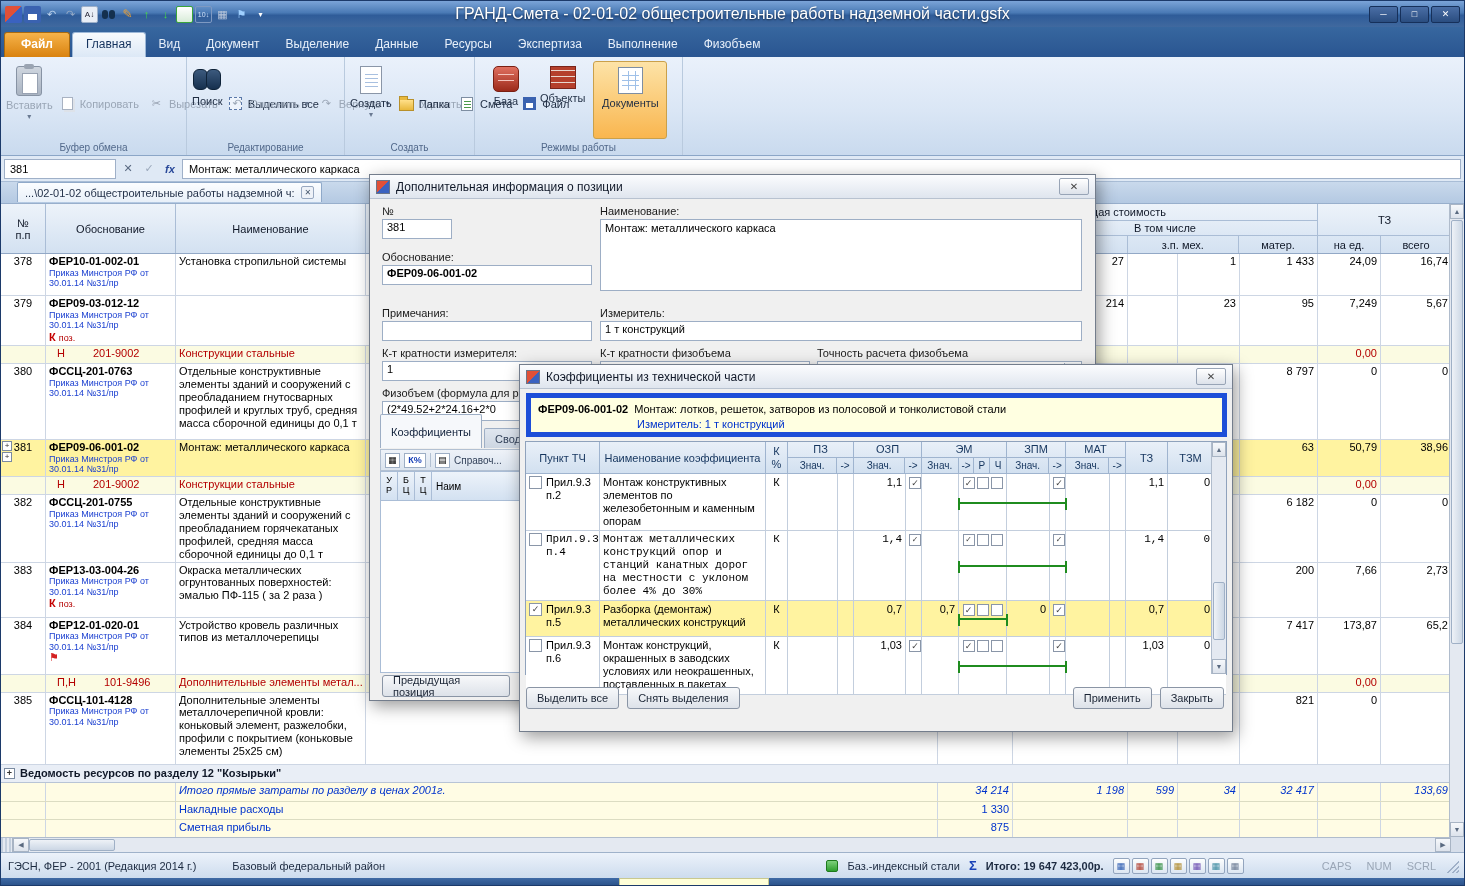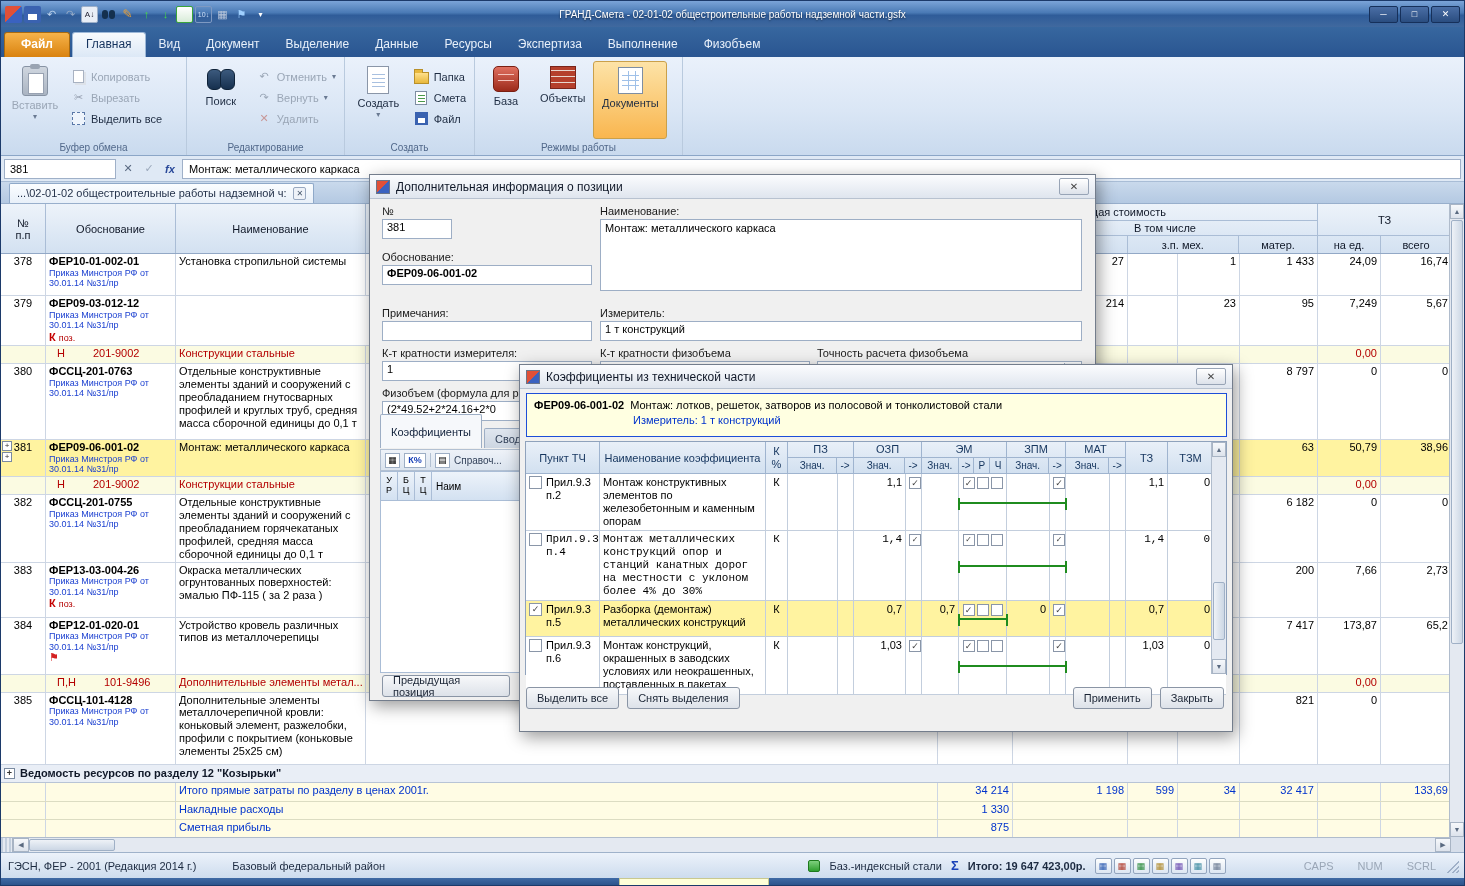--- a/index.html
+++ b/index.html
@@ -16,38 +16,38 @@
 .q-sort{font-size:8px;color:#223;background:#e9eef6;border:1px solid #9db0ca}
 .q-search::before,.q-search::after{content:"";position:absolute;top:4px;width:6px;height:9px;background:#14304e;border-radius:3px}
 .q-search::before{left:2px}.q-search::after{right:2px}
 .q-format{color:#f0a030;font-size:12px}
 .q-row-up,.q-row-down{color:#46d846;font-weight:bold}
 .q-table{border:1px solid #3aa43a;background:linear-gradient(#ffffff,#d8ecd8)}
 .q-numbering{font-size:7px;color:#cfe0f8;border:1px solid #7e99c2}
 .q-edit{color:#b9c6da}
 .q-flag{color:#9fd0ff}
 .q-menu{color:#fff;font-size:8px}
-.title{position:absolute;left:50%;transform:translateX(-50%);font-size:10px;text-shadow:0 1px 2px rgba(0,0,0,.55);white-space:nowrap}
+.title{position:absolute;left:50%;transform:translateX(-50%);font-size:16px;text-shadow:0 1px 2px rgba(0,0,0,.55);white-space:nowrap}
 .winbtns{margin-left:auto;display:flex;gap:2px;padding-right:4px}
 .wbtn{width:29px;height:17px;display:flex;align-items:center;justify-content:center;font-size:9px;color:#fff;background:linear-gradient(#4a6ea5,#2a4d80);border:1px solid #16305a;border-radius:2px}
 
 
 .tabsrow{height:30px;background:linear-gradient(180deg,#37679f,#2a5591);display:flex;align-items:flex-end;padding-left:3px}
 .rtab{padding:5px 13px 6px;font-size:12px;color:#e8f0fa;white-space:nowrap}
 .rtab.active{background:linear-gradient(#f7fafd,#dce8f6);color:#15335e;border:1px solid #9db8d8;border-bottom:none;border-radius:3px 3px 0 0;padding:4px 13px 6px}
 .rtab.file{background:linear-gradient(#f6b34a,#d9820f);color:#fff;font-weight:bold;border-radius:3px 3px 0 0;padding:4px 16px 6px;margin-right:2px;border:1px solid #a86a10;border-bottom:none}
 
 
 .ribbon{height:99px;background:linear-gradient(180deg,#eaf1fb 0%,#dae6f5 55%,#c9daee 100%);border-bottom:1px solid #8ba6c7;display:flex}
 .rgroup{position:relative;height:100%;padding:4px 5px 16px;border-right:1px solid #b9cade;display:flex;gap:4px}
 .glabel{position:absolute;left:0;right:0;bottom:2px;text-align:center;font-size:10px;color:#51688a;white-space:nowrap}
 .bigbtn{width:58px;display:flex;flex-direction:column;align-items:center;padding-top:5px;font-size:11px;color:#1e2c42;text-align:center;border-radius:3px;gap:3px}
 .bigbtn.disabled{color:#9aa6b6}
 .dropmark{font-size:8px;color:#6a7a92;line-height:6px}
-.smallcol{display:flex;flex-direction:column;gap:4px;padding-top:7px}
+.smallcol{display:flex;flex-direction:row;gap:4px;padding-top:7px}
 .smallbtn{display:flex;align-items:center;gap:5px;font-size:11px;color:#1e2c42;padding:1px 3px;white-space:nowrap}
 .smallbtn.disabled{color:#9aa6b6}
 .sicon{width:15px;height:15px;display:inline-flex;align-items:center;justify-content:center;font-size:11px;flex:none}
 .icon-paste{width:26px;height:30px;background:linear-gradient(#cfd6df,#aab4c2);border:1px solid #8793a4;border-radius:3px;position:relative}
 .icon-paste::before{content:"";position:absolute;left:7px;top:-3px;width:10px;height:5px;background:#9aa4b2;border-radius:2px}
 .icon-paste::after{content:"";position:absolute;left:5px;top:6px;width:14px;height:19px;background:#fff;border:1px solid #98a2b2}
 .binoc{position:relative;width:30px;height:26px}
 .binoc::before,.binoc::after{content:"";position:absolute;top:3px;width:13px;height:19px;background:linear-gradient(#3c5a7e,#16304e);border-radius:6px;border:1px solid #0e2238}
 .binoc::before{left:1px}.binoc::after{right:1px}
 .icon-page{width:22px;height:28px;background:#fff;border:1px solid #8a96a8;position:relative}
@@ -69,21 +69,21 @@
 .icon-docs::after{content:"";position:absolute;inset:3px;background:repeating-linear-gradient(0deg,transparent 0 4px,#9fc0e8 4px 5px),repeating-linear-gradient(90deg,transparent 0 6px,#9fc0e8 6px 7px)}
 
 
 .formulabar{height:26px;background:#dfe9f5;border-bottom:1px solid #a9bdd6;display:flex;align-items:center;padding:2px 3px;gap:3px}
 .fpos{width:112px;height:20px;background:#fff;border:1px solid #9fb0c8;font-size:11px;display:flex;align-items:center;padding:0 5px}
 .fbtn{width:18px;height:18px;display:flex;align-items:center;justify-content:center;font-size:11px;color:#5a6a82}
 .fbtn.fx{font-style:italic;color:#2a4a9a;font-weight:bold}
 .finput{flex:1;height:20px;background:#fff;border:1px solid #9fb0c8;font-size:11px;display:flex;align-items:center;padding:0 6px}
 
 
-.doctabs{height:22px;background:linear-gradient(#c9d9ec,#b4c9e2);display:flex;align-items:center;padding-left:8px;border-bottom:1px solid #98afcc}
+.doctabs{height:22px;background:linear-gradient(#c9d9ec,#b4c9e2);display:flex;align-items:flex-start;padding-left:16px;border-bottom:1px solid #98afcc}
 .dtab{height:20px;background:linear-gradient(#fbfdff,#e8f0f9);border:1px solid #8fa9c9;border-bottom:none;border-radius:2px 2px 0 0;display:flex;align-items:center;font-size:11px;color:#24324a;padding:0 7px;gap:7px}
 .dtab .x{width:13px;height:13px;border:1px solid #98a8c0;border-radius:2px;font-size:8px;display:flex;align-items:center;justify-content:center;color:#48596e;background:#eef2f8}
 
 
 .tablearea{position:absolute;top:203px;left:0;width:1450px;height:633px;background:#fff;overflow:hidden}
 .thead{display:flex;height:50px;background:linear-gradient(#edf3fa,#d3e1f1);border-bottom:1px solid #92a8c6;font-size:11px;color:#101828}
 .hc{border-right:1px solid #aabdd6;display:flex;align-items:center;justify-content:center;text-align:center}
 .hgrp{display:flex;flex-direction:column;border-right:1px solid #aabdd6}
 .hrow{display:flex;border-bottom:1px solid #aabdd6}
 .hrow:last-child{border-bottom:none}
@@ -125,21 +125,21 @@
 .hthumb{width:86px;background:linear-gradient(#eef2f7,#ccd7e5);border:1px solid #9fb0c6;border-radius:2px;margin:1px 0}
 .htrack{flex:1}
 .scorner{position:absolute;left:1450px;top:836px;width:15px;height:15px;background:#d6deea}
 .statusbar{position:absolute;left:0;top:851px;width:1465px;height:26px;background:linear-gradient(#ecf2fa,#cddcee);border-top:1px solid #9fb2ca;display:flex;align-items:center;font-size:11px;color:#1c2a40;padding:0 7px;gap:9px;white-space:nowrap}
 .green-led{width:12px;height:12px;background:linear-gradient(#7ed07e,#2f9f2f);border:1px solid #1d7a1d;border-radius:2px;flex:none}
 .sigma{color:#1a42b8;font-weight:bold;font-size:13px}
 .sb-total{font-weight:bold}
 .sb-icons{display:flex;gap:2px}
 .sbic{width:17px;height:16px;border:1px solid #93a5be;border-radius:2px;background:linear-gradient(#fdfefe,#dce6f2);font-size:9px;display:flex;align-items:center;justify-content:center}
 .sbic.s1{color:#2a5ab0}.sbic.s2{color:#b03a2a}.sbic.s3{color:#2a8a3a}.sbic.s4{color:#b08a2a}.sbic.s5{color:#6a4ab0}.sbic.s6{color:#3a8aa0}.sbic.s7{color:#6a7a92}
-.sb-keys{color:#9aa6b6;display:flex;gap:24px}
+.sb-keys{color:#9aa6b6;display:flex;gap:15px}
 .grip{width:14px;height:14px;background:
  linear-gradient(135deg,transparent 0 55%,#9fb0c8 55% 62%,transparent 62% 72%,#9fb0c8 72% 79%,transparent 79% 89%,#9fb0c8 89% 96%,transparent 96%)}
 .bottomedge{position:absolute;left:0;top:877px;width:1465px;height:9px;background:linear-gradient(#3f6aa5,#274e85)}
 .tooltipcut{position:absolute;left:618px;top:877px;width:150px;height:9px;background:#ffffd8;border:1px solid #c8c890}
 
 
 .dialog{position:absolute;background:#f0f0f0;border:1px solid #737d8c;box-shadow:3px 5px 16px rgba(0,0,0,.4)}
 .d1{left:368px;top:173px;width:727px;height:527px;z-index:50}
 .d2{left:518px;top:363px;width:714px;height:368px;z-index:60}
 .dtitle{height:24px;background:linear-gradient(#fbfcfe,#dfe5ee);border-bottom:1px solid #b8c2d0;display:flex;align-items:center;padding:0 6px;gap:6px;font-size:12px;color:#101828}
@@ -159,21 +159,21 @@
 .tbsep{width:1px;height:14px;background:#b2c0d2}
 .tbtext{color:#33425a}
 .d1lh{position:absolute;left:10px;top:296px;width:707px;height:30px;display:flex;background:linear-gradient(#edf3fa,#d3e1f1);border:1px solid #aabdd6;font-size:9px}
 .vcell{width:17px;border-right:1px solid #aabdd6;display:flex;flex-direction:column;align-items:center;justify-content:center;line-height:1.1}
 .ncell{flex:1;display:flex;align-items:center;padding-left:4px;font-size:10px}
 .d1list{position:absolute;left:10px;top:326px;width:707px;height:172px;background:#fff;border:1px solid #aabdd6;border-top:none}
 .dbtn{border:1px solid #8a95a5;border-radius:3px;background:linear-gradient(#f7f8fa,#dde2e9);font-size:11px;color:#1a2434;display:flex;align-items:center;justify-content:center;padding:0 10px;height:22px}
 .d1 .prevbtn{position:absolute;left:12px;top:500px;width:128px}
 
 
-.d2info{position:absolute;left:6px;top:28px;width:701px;height:44px;background:#ffffe1;border:1px solid #1d4ed8;padding:4px 7px;font-size:11px;line-height:1.4;overflow:hidden}
+.d2info{position:absolute;left:6px;top:28px;width:701px;height:44px;background:#ffffe1;border:5px solid #1d4ed8;padding:4px 7px;font-size:11px;line-height:1.4;overflow:hidden}
 .d2info b{margin-right:6px}
 .d2info .meas{color:#0033cc;padding-left:99px}
 .ctable{position:absolute;left:5px;top:76px;width:702px;height:234px;border:1px solid #8fa2bc;background:#fff}
 .chead{display:flex;height:32px;background:linear-gradient(#e9f0f8,#d2e0f0);border-bottom:1px solid #9fb4cf;font-size:11px;color:#15355e}
 .chf{display:flex;align-items:center;justify-content:center;border-right:1px solid #9fb4cf;text-align:center}
 .chf.two{flex-direction:column;line-height:1.1}
 .chg{display:flex;flex-direction:column;border-right:1px solid #9fb4cf}
 .cht{height:16px;display:flex;align-items:center;justify-content:center;border-bottom:1px solid #9fb4cf}
 .chb{height:16px;display:flex}
 .chb span{display:flex;align-items:center;justify-content:center;border-right:1px solid #9fb4cf;font-size:10px}
@@ -579,21 +579,21 @@
           <div class="c v cw-mat">821</div>
           <div class="c v cw-tz1">0</div>
           <div class="c v cw-tz2" style="border-right:none"></div>
         </div>
       </div>
     <div id="footer-rows">
         <div class="frow-section">
           <span class="expicon">+</span>
           <span>Ведомость ресурсов по разделу 12 "Козырьки"</span>
         </div>
-        <div class="frow-total" style="min-height: 19px;">
+        <div class="frow-total" style="min-height: 19px; font-style: italic;">
           <div class="c cw-num"></div>
           <div class="c cw-ob"></div>
           <div class="c ft-label">Итого прямые затраты по разделу в ценах 2001г.</div>
           <div class="c v cw-vs" style="text-align:right">34 214</div>
           <div class="c v cw-em" style="text-align:right">1 198</div>
           <div class="c v cw-zm1" style="text-align:right">599</div>
           <div class="c v cw-zm2" style="text-align:right">34</div>
           <div class="c v cw-mat" style="text-align:right">32 417</div>
           <div class="c v cw-tz1" style="text-align:right"></div>
           <div class="c v cw-tz2" style="text-align:right;border-right:none">133,69</div>

